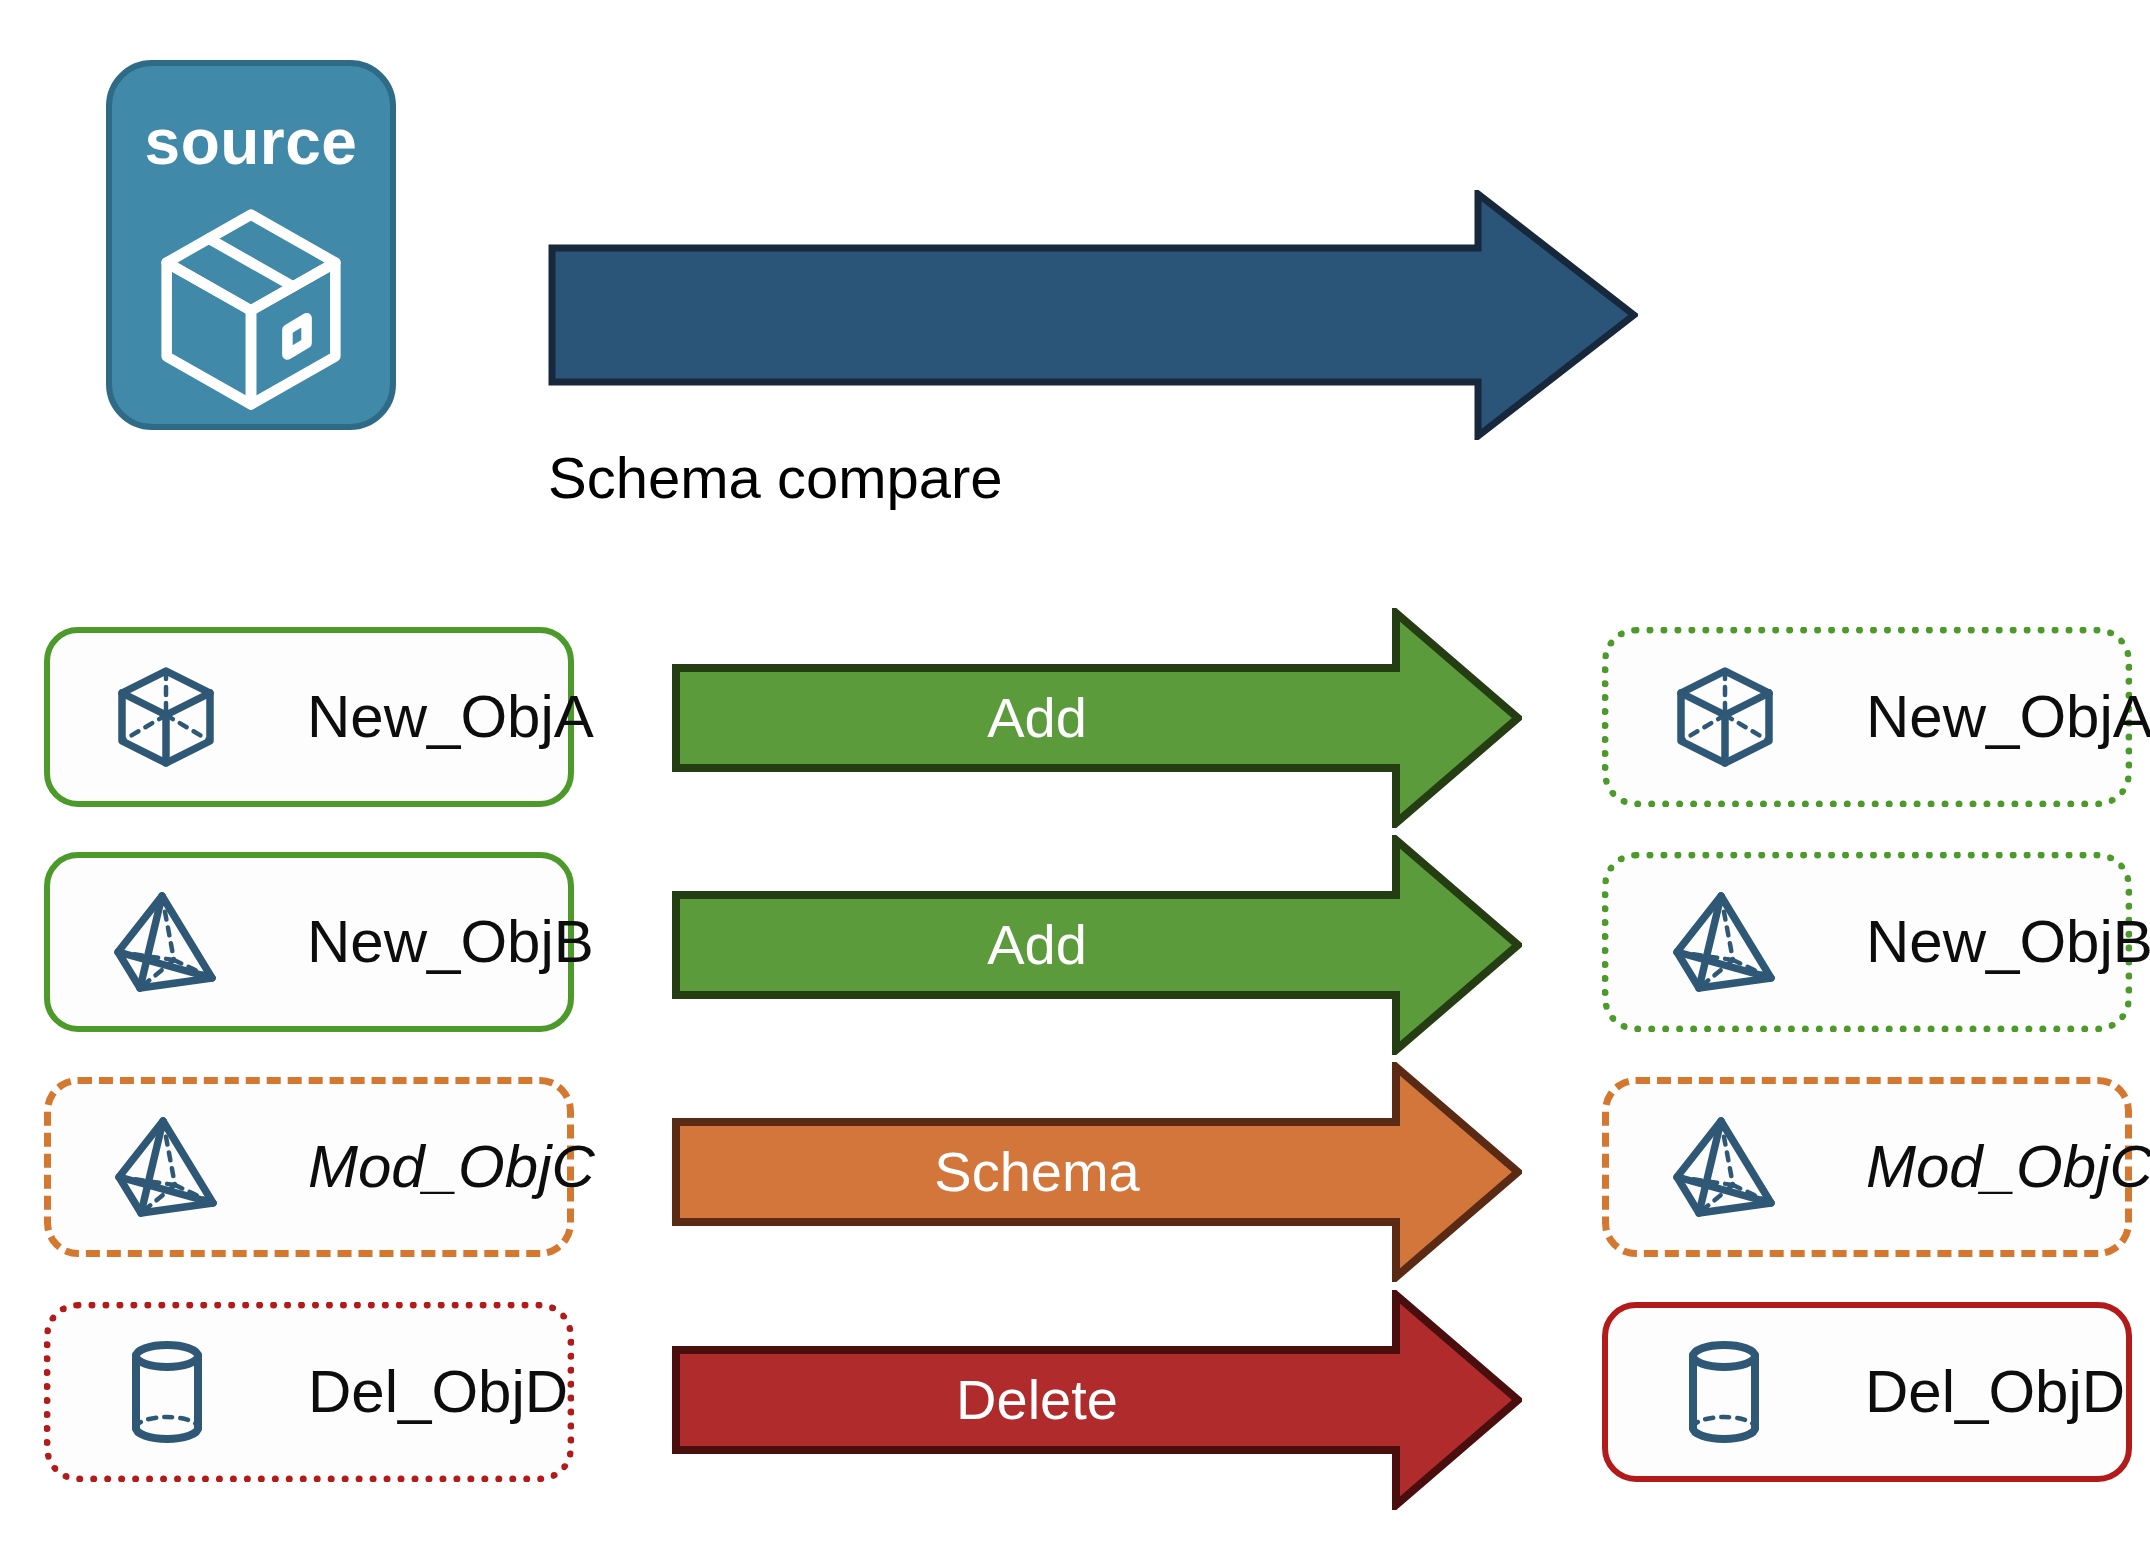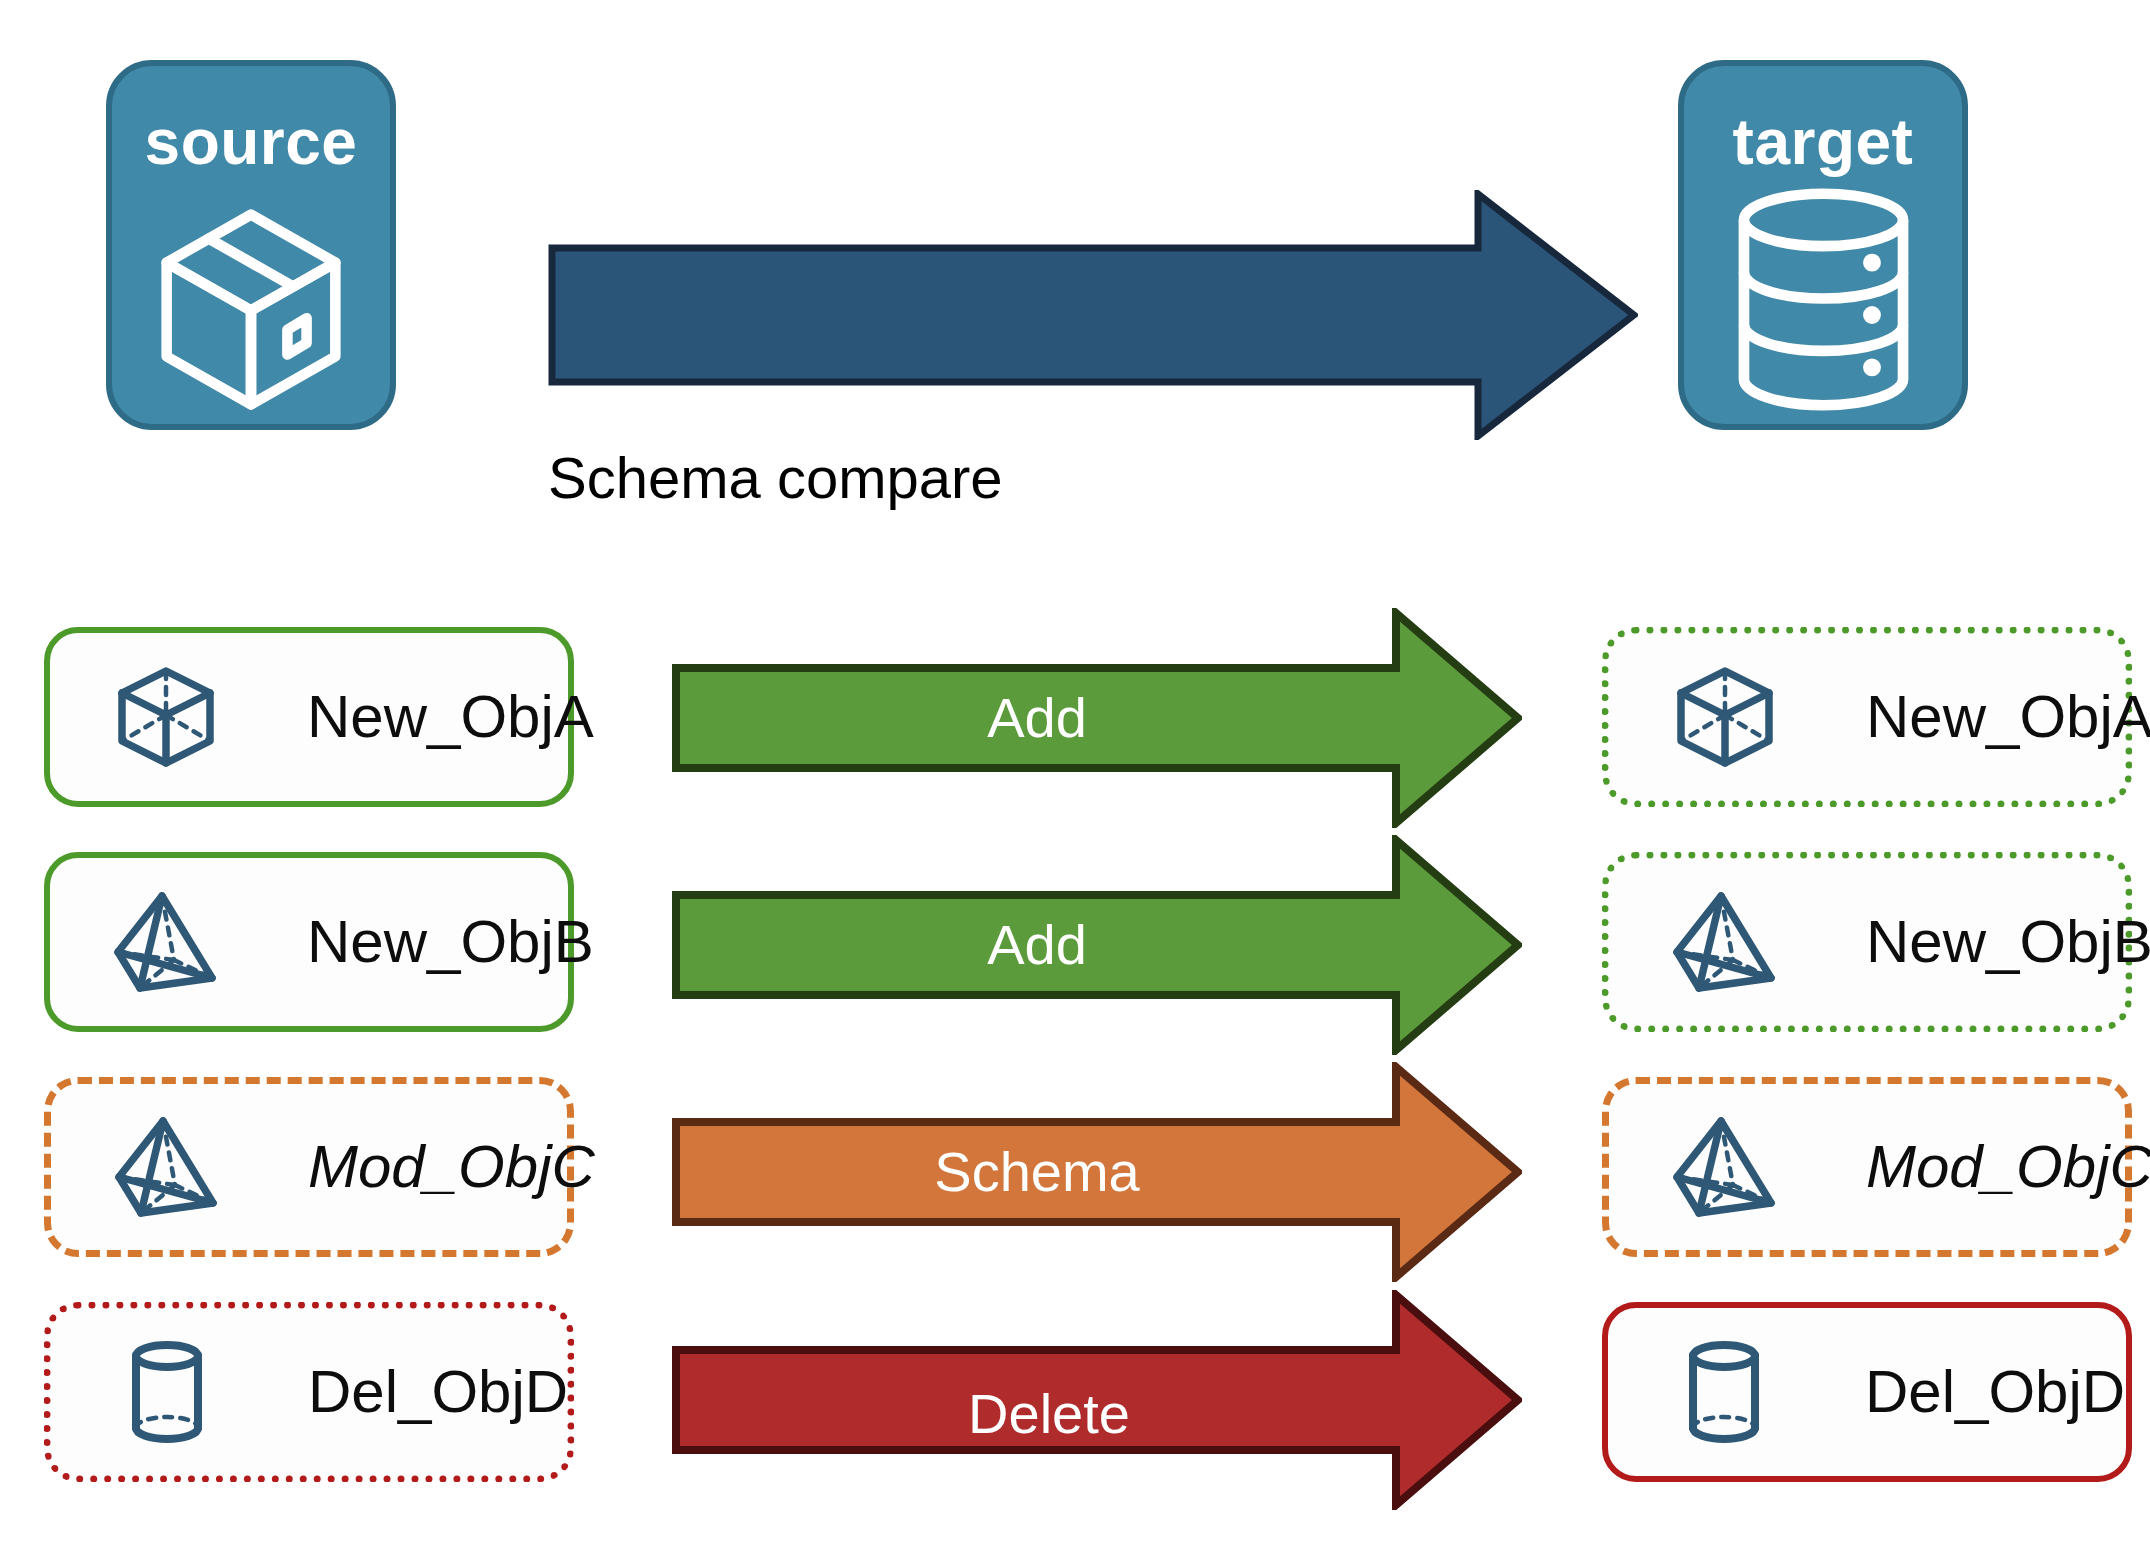--- a/index.html
+++ b/index.html
@@ -104,38 +104,20 @@
           <path d="M16 41 L16 90 L60 115 L60 66 Z"></path>
 
           <path d="M104 41 L104 90 L60 115 L60 66 Z"></path>
 
           <path d="M79 76 L89 70 L89 83 L79 89 Z"></path>
         </g>
       </svg>
     </div>
   </div>
 
-  <div class="endpoint" style="left:1678px;top:60px;width:290px;height:370px;">
-    <div class="ep-title">target</div>
-    <div class="ep-icon">
-      <svg width="215" height="225" viewBox="0 0 110 116" aria-hidden="true">
-        <g fill="none" stroke="#ffffff" stroke-width="5.5">
-          <ellipse cx="55" cy="17" rx="41" ry="13.5"></ellipse>
-          <path d="M14 17 L14 99"></path>
-          <path d="M96 17 L96 99"></path>
-          <path d="M14 44 a41 13.5 0 0 0 82 0"></path>
-          <path d="M14 71 a41 13.5 0 0 0 82 0"></path>
-          <path d="M14 99 a41 13.5 0 0 0 82 0"></path>
-        </g>
-        <circle cx="80" cy="39" r="4.6" fill="#ffffff"></circle>
-        <circle cx="80" cy="66" r="4.6" fill="#ffffff"></circle>
-        <circle cx="80" cy="93" r="4.6" fill="#ffffff"></circle>
-      </svg>
-    </div>
-  </div>
 
   <div class="bigarrow" style="left:548px;top:190px;width:1090px;height:250px;">
     <svg width="1090" height="250" viewBox="0 0 1090 250" aria-hidden="true">
       <polygon points="4,58 930,58 930,4 1086,125 930,246 930,192 4,192" fill="#2B5479" stroke="#17283C" stroke-width="7" stroke-linejoin="miter"></polygon>
     </svg>
     <div class="arr-label" style="left:0;top:96px;width:940px;font-size:58px;">Schema compare</div>
   </div>
 
   <div class="objcard bd-solid-green" style="left:44px;top:627px;width:530px;height:180px;">
     <div class="obj-icon">
@@ -282,21 +264,21 @@
         <path d="M12 89 a31 11 0 0 1 62 0" fill="none" stroke="#2F5876" stroke-width="4.5" stroke-dasharray="8 8" stroke-linecap="round"></path>
       </svg>
     </div>
     <div class="obj-label">Del_ObjD</div>
   </div>
 
   <div class="actionarrow" style="left:672px;top:1290px;width:850px;height:220px;">
     <svg width="850" height="220" viewBox="0 0 850 220" aria-hidden="true">
       <polygon points="4,60 724,60 724,5 846,110 724,215 724,160 4,160" fill="#B02B2B" stroke="#4B0E0E" stroke-width="8" stroke-linejoin="miter"></polygon>
     </svg>
-    <div class="arr-label" style="left:0;top:96px;width:730px;margin-left:12px;">Delete</div>
+    <div class="arr-label" style="left:0;top:82px;width:730px;">Delete</div>
   </div>
 
   <div class="objcard bd-solid-red" style="left:1602px;top:1302px;width:530px;height:180px;">
     <div class="obj-icon">
       <svg width="86" height="106" viewBox="0 0 86 106" aria-hidden="true">
         <g fill="none" stroke="#2F5876" stroke-width="8" stroke-linecap="round">
           <ellipse cx="43" cy="17" rx="31" ry="11"></ellipse>
           <path d="M12 17 L12 89"></path>
           <path d="M74 17 L74 89"></path>
           <path d="M12 89 a31 11 0 0 0 62 0"></path>

